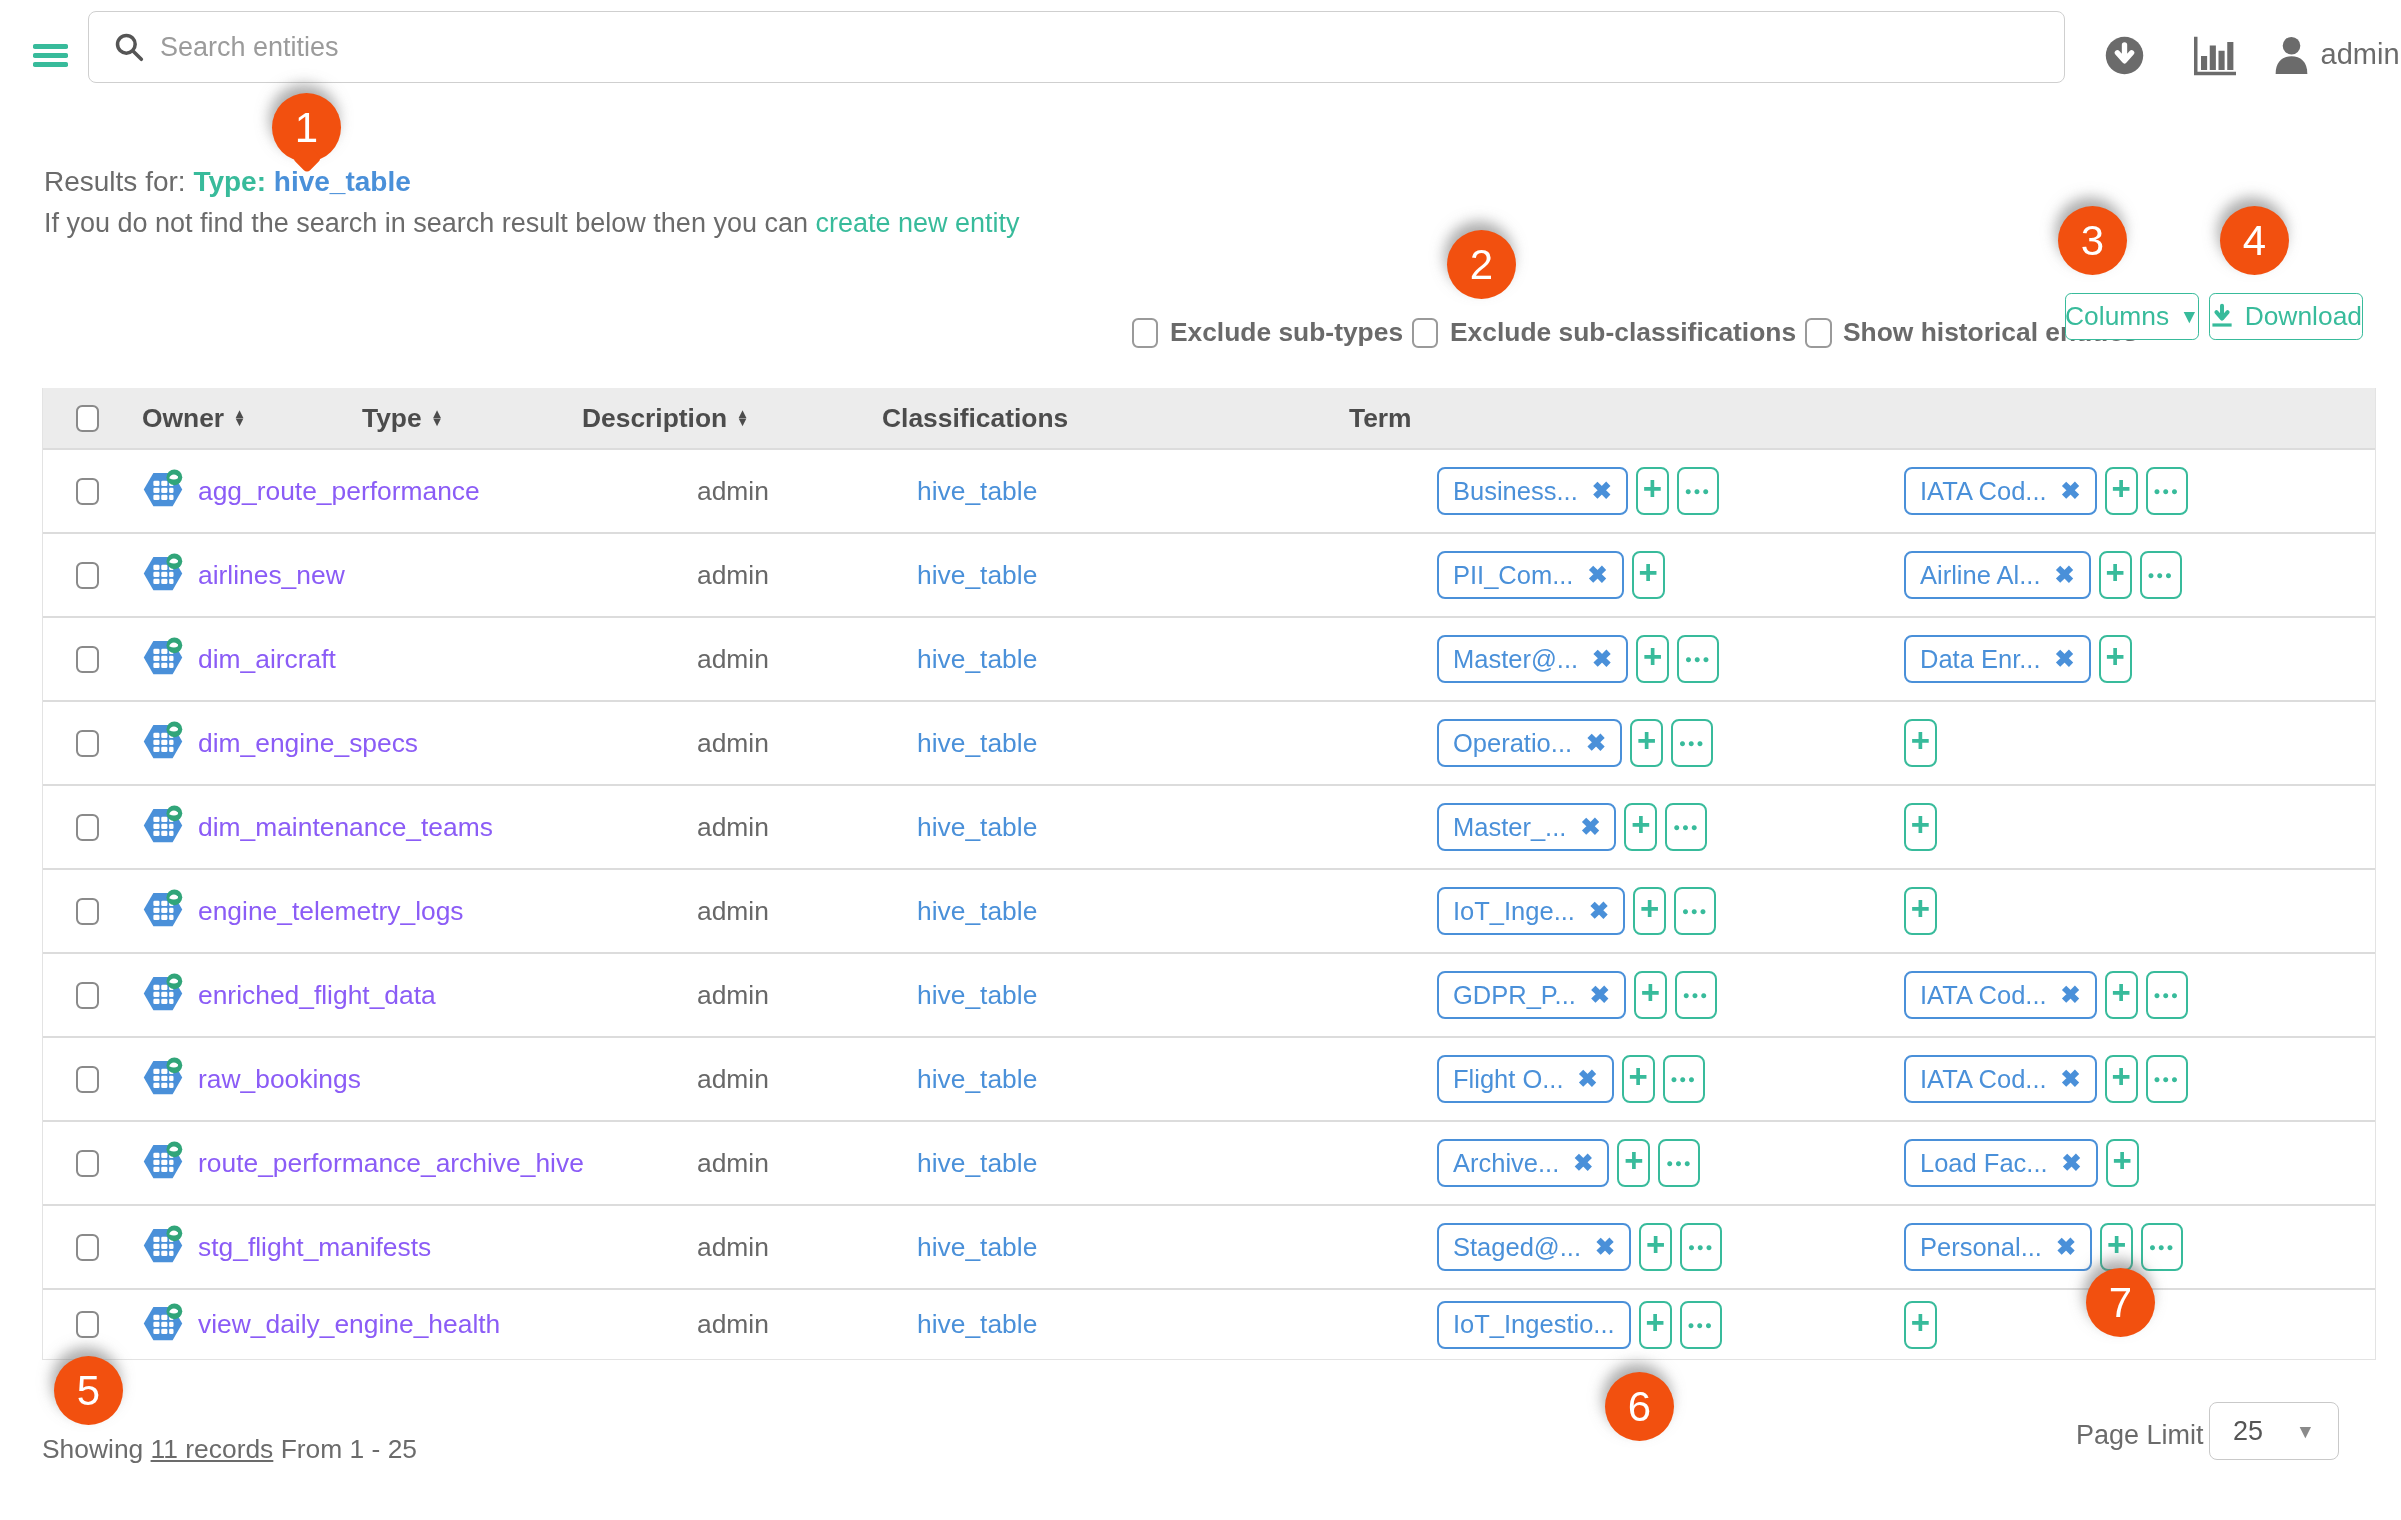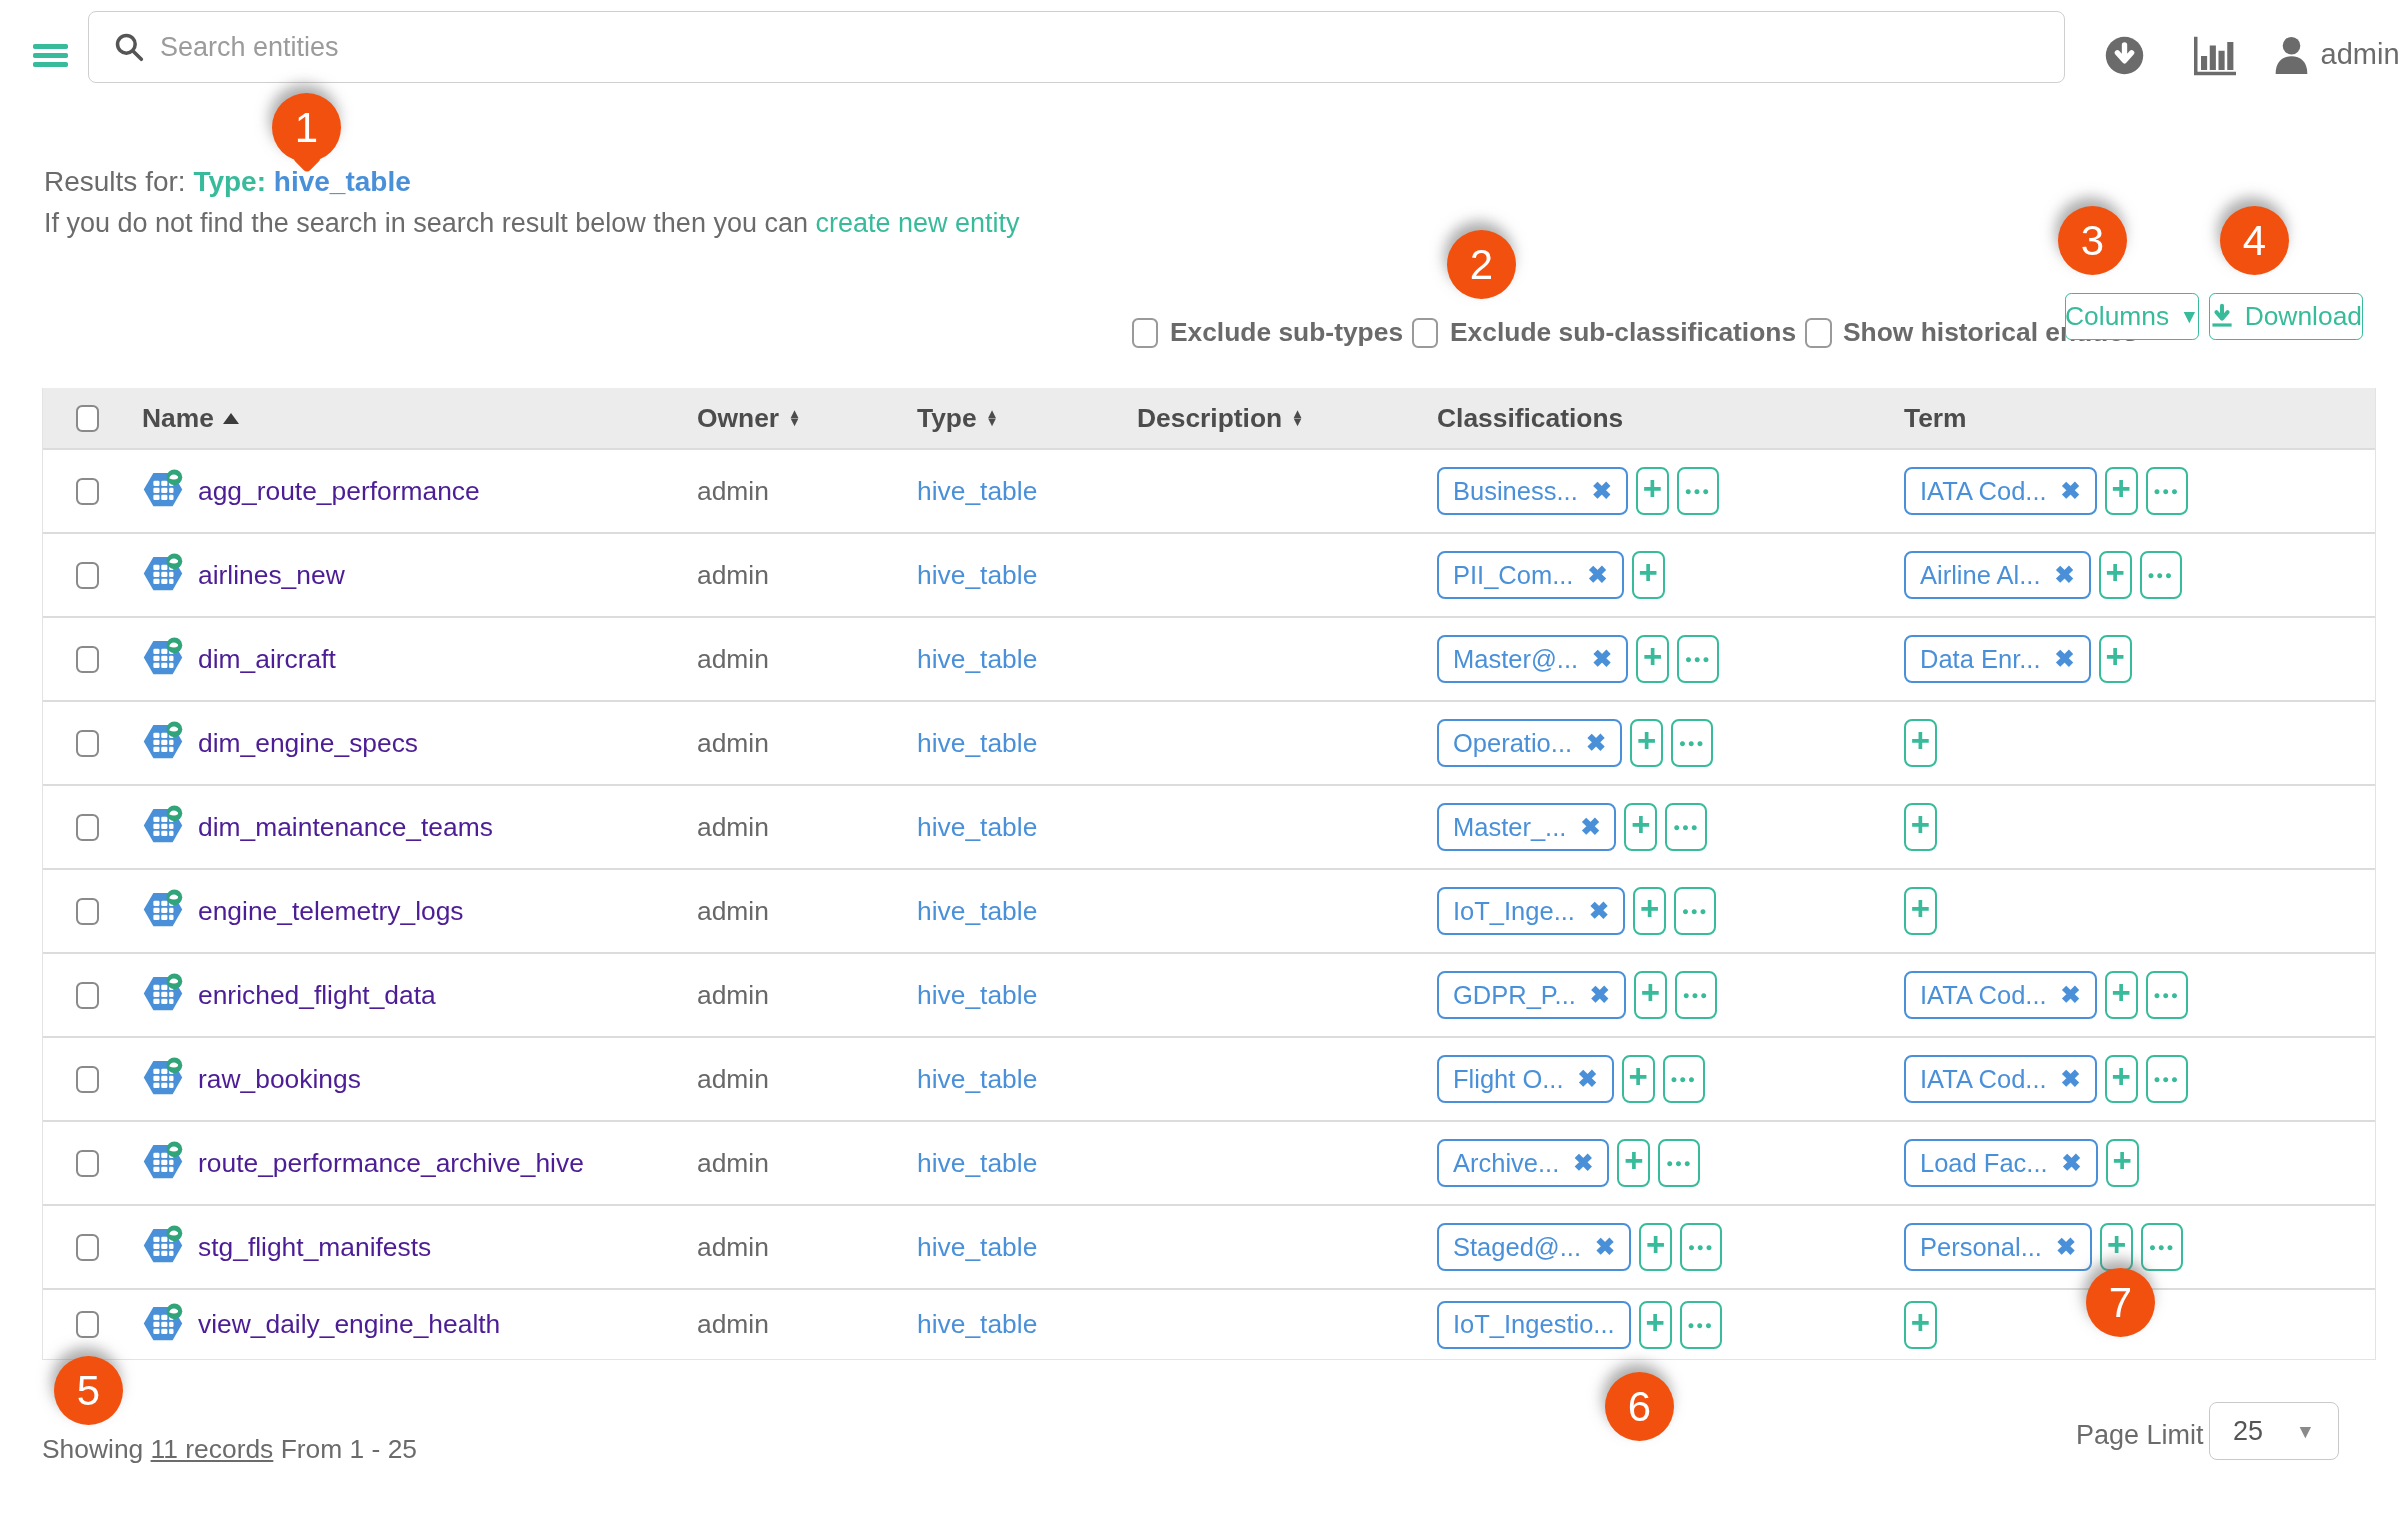--- a/index.html
+++ b/index.html
@@ -59,21 +59,21 @@
   .col-type  { width:220px; flex:0 0 auto; }
   .col-desc  { width:300px; flex:0 0 auto; }
   .col-class { width:467px; flex:0 0 auto; }
   .col-term  { flex:1; }
 
   .rowchk { width:23px; height:27px; border:2.6px solid #8a8a8a; border-radius:6.2px; background:#fff; cursor:pointer; }
   .sort-asc { width:0; height:0; border-left:8px solid transparent; border-right:8px solid transparent;
     border-bottom:11.5px solid #3b3b3b; display:inline-block; }
   .sort-both { display:inline-flex; flex-direction:column; line-height:8px; font-size:13.2px; color:#4c4c4c; }
 
-  .entity-link { color:#4c1d95; font-size:26.4px; text-decoration:none; cursor:pointer; white-space:nowrap; }
+  .entity-link { color:#8b5cf6; font-size:26.4px; text-decoration:none; cursor:pointer; white-space:nowrap; }
   .type-link   { color:#4a90d9; font-size:26.4px; text-decoration:none; cursor:pointer; }
   .owner-text  { color:#686868; font-size:26.4px; }
   .eicon { margin-right:14px; flex:0 0 auto; }
 
   .chipgroup { display:flex; align-items:center; gap:8px; }
   .chip { display:flex; align-items:center; gap:14px; border:2.6px solid #4a90d9; border-radius:8px;
     height:48px; padding:0 14px; color:#4a90d9; font-size:25.5px; white-space:nowrap; background:#fff; }
   .chip .x { font-size:24px; font-weight:bold; cursor:pointer; line-height:1; }
   .sqbtn { height:48px; border:2.6px solid #38bb9b; border-radius:8px; background:#fff; color:#38bb9b;
     display:flex; align-items:center; justify-content:center; cursor:pointer; }
@@ -170,24 +170,20 @@
       <path d="M3 24 h24 v4 h-24 z" fill="#38bb9b"></path>
     </svg>
     <span>Download</span>
   </button>
 
   <div class="tbl">
     <div class="thead" id="tableHead">
         <div class="cell col-check">
           <span class="rowchk" style="background: rgb(255, 255, 255);"></span>
         </div>
-        <div class="cell hcell col-name">
-          <span>Name</span>
-          <span class="sort-asc"></span>
-        </div>
         <div class="cell hcell col-owner">
           <span>Owner</span>
           <span class="sort-both">▲<br>▼</span>
         </div>
         <div class="cell hcell col-type">
           <span>Type</span>
           <span class="sort-both">▲<br>▼</span>
         </div>
         <div class="cell hcell col-desc">
           <span>Description</span>

